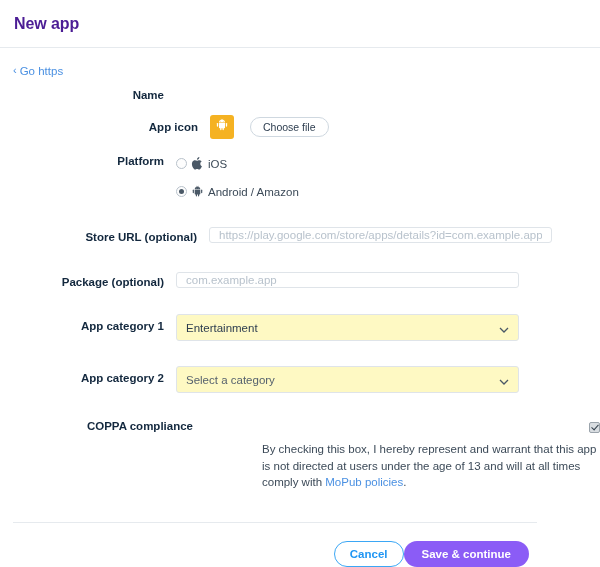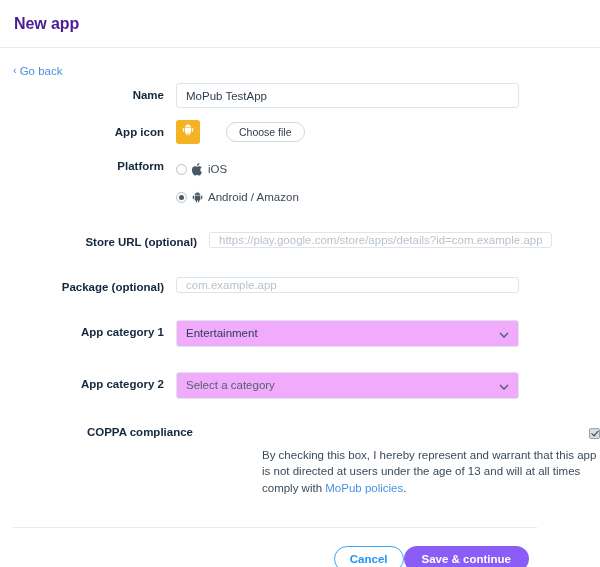--- a/index.html
+++ b/index.html
@@ -80,21 +80,21 @@
   .row-name   { margin-top: 9px; }
   .row-icon   { margin-top: 12px; }
   .row-plat   { margin-top: 14px; }
   .row-store  { margin-top: 22px; padding-left: 33px; }
   .row-pkg    { margin-top: 25px; }
   .row-cat1   { margin-top: 25px; }
   .row-cat2   { margin-top: 25px; }
   .row-coppa  { margin-top: 26px; }
 
   .row-name .flabel   { padding-top: 6px; }
-  .row-icon .flabel   { padding-top: 6px; }
+  .row-icon .flabel   { padding-top: 6px; margin-left: 34px; }
   .row-plat .flabel   { padding-top: 2px; }
   .row-store .flabel  { padding-top: 6px; }
   .row-pkg .flabel    { padding-top: 6px; }
   .row-cat1 .flabel   { padding-top: 6px; }
   .row-cat2 .flabel   { padding-top: 6px; }
   .row-coppa .flabel  { padding-top: 1px; margin-left: 29px; }
 
   
   .textinput {
     width: 343px;
@@ -113,21 +113,21 @@
     color: #b8c2cc;
   }
   .textinput.tall {
     height: 16px;
   }
 
   
   .icon-row-inner {
     display: flex;
     align-items: center;
-    gap: 26px;
+    gap: 16px;
   }
   .appicon {
     width: 24px;
     height: 24px;
     border-radius: 3px;
     background: #f5b222;
     display: flex;
     align-items: center;
     justify-content: center;
   }
@@ -182,21 +182,21 @@
     position: relative;
     width: 343px;
     height: 27px;
   }
   .selectbox {
     width: 100%;
     height: 100%;
     box-sizing: border-box;
     border: 1px solid #dfe4e9;
     border-radius: 3px;
-    background: #f0abfc;
+    background: #fef9c3;
     font-family: "Liberation Sans", sans-serif;
     font-size: 11.5px;
     color: #2d3d4f;
     padding: 0 26px 0 9px;
     display: flex;
     align-items: center;
     cursor: pointer;
   }
   .selectbox.placeholder-val { color: #56626e; }
   .select-chev {
@@ -293,31 +293,28 @@
 </head>
 <body>
 
 <div class="page-header">
   <div class="page-title">New app</div>
 </div>
 
 <div class="goback-row">
   <a class="goback-link">
     <span class="chev-left">‹</span>
-    <span>Go back</span>
+    <span>Go https</span>
   </a>
 </div>
 
 <div class="form">
 
   <div class="frow row-name">
     <div class="flabel">Name</div>
-    <div class="fctrl">
-      <input class="textinput" type="text" value="MoPub TestApp" style="">
-    </div>
   </div>
 
   <div class="frow row-icon">
     <div class="flabel">App icon</div>
     <div class="fctrl">
       <div class="icon-row-inner">
         <div class="appicon">
           <span>
             <svg width="14" height="14" viewBox="0 0 24 24" fill="#ffffff">
               <path d="M6.8 8.2h10.4v8.1c0 .6-.5 1.1-1.1 1.1h-1v2.5c0 .6-.5 1.1-1.1 1.1s-1.1-.5-1.1-1.1v-2.5h-1.8v2.5c0 .6-.5 1.1-1.1 1.1s-1.1-.5-1.1-1.1v-2.5h-1c-.6 0-1.1-.5-1.1-1.1V8.2z"></path>

